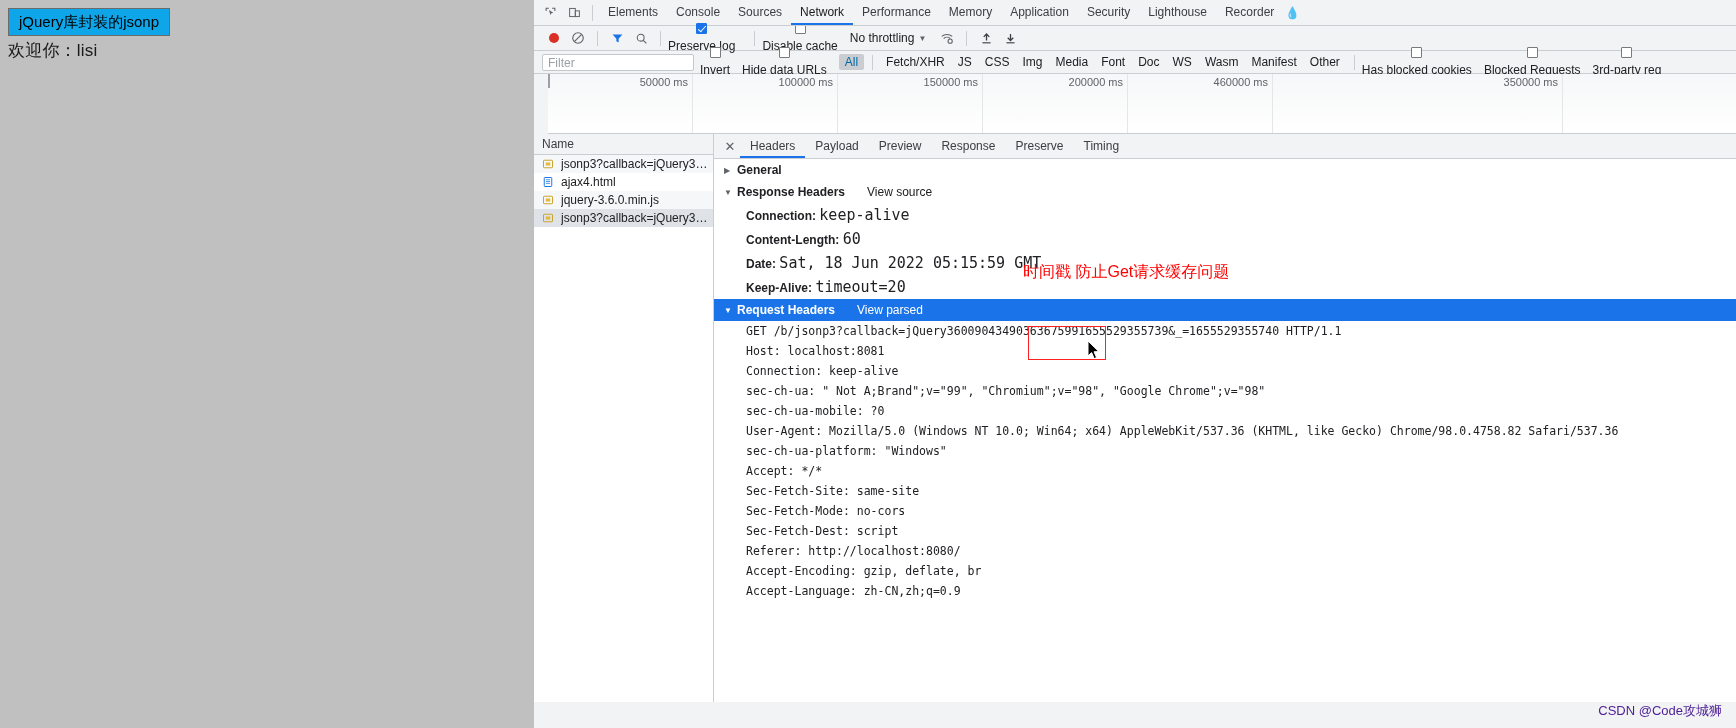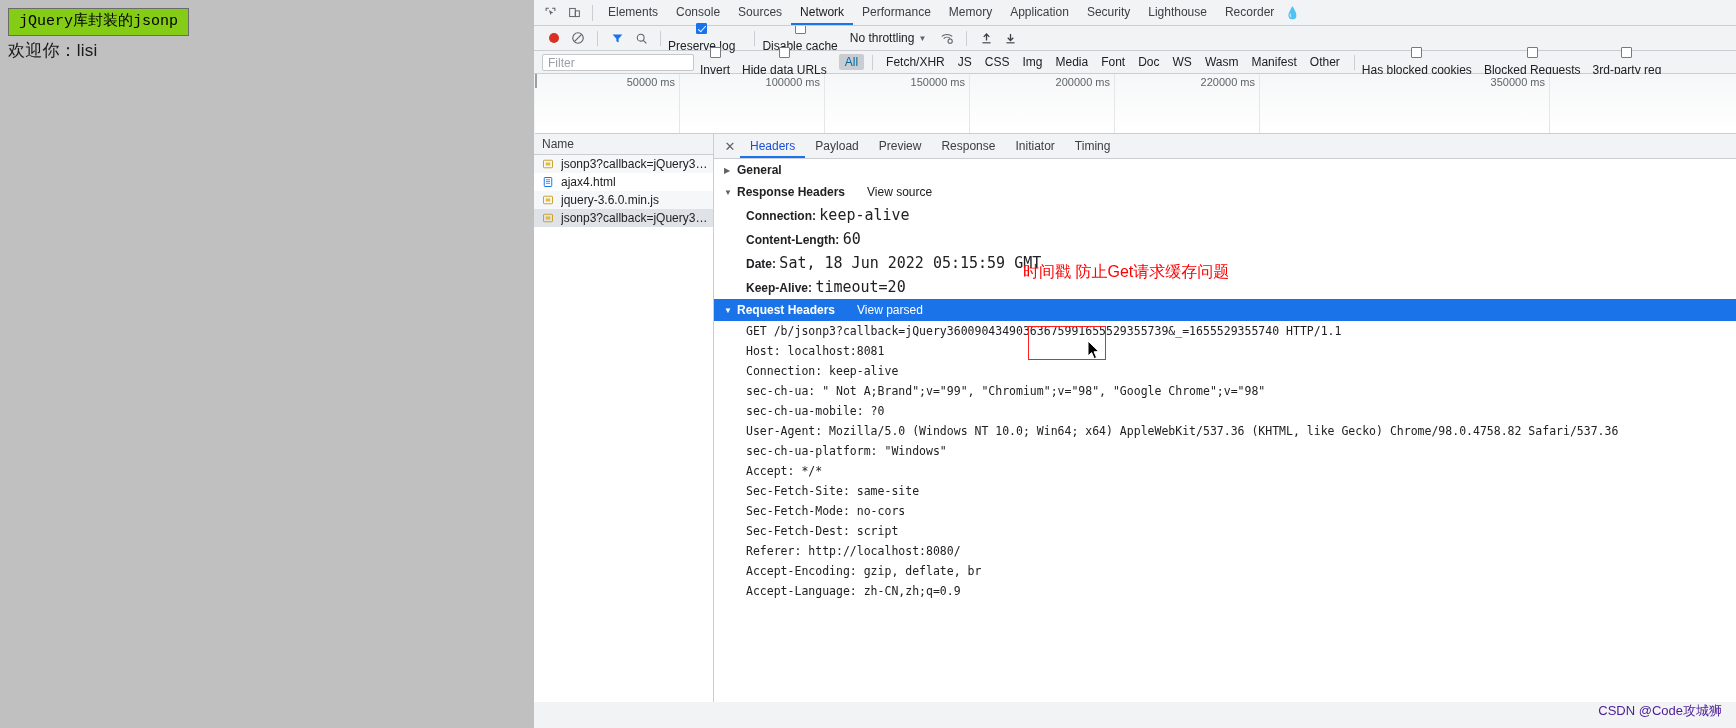--- a/index.html
+++ b/index.html
@@ -13,27 +13,27 @@
   #root { position: relative; width: 1736px; height: 728px; }
 
   
   #page {
     position: absolute; left: 0; top: 0;
     width: 533px; height: 728px;
     background: #c0c0c0;
   }
   #page .btn {
     position: absolute; left: 8px; top: 8px;
-    background: #84cc16;
+    background: #0ea5e9;
     border: 1px solid #6b6b6b;
     padding: 4px 10px 5px 10px;
     font-size: 15px;
     color: #000;
     line-height: 1.15;
-    font-family: Liberation Mono, monospace;
+    font-family: Liberation Sans, sans-serif;
   }
   #page .welcome {
     position: absolute; left: 8px; top: 39px;
     font-size: 17px;
     color: #1a1a1a;
     letter-spacing: .2px;
   }
 
   
   #devtools {
@@ -145,21 +145,21 @@
   }
   .ftype.sel { background: #c9cdd1; color: #0369a1; }
   .fsep { width: 1px; height: 15px; background: #cacdd1; margin: 0 7px; }
 
   
   .overview {
     position: relative;
     height: 60px;
     background: linear-gradient(#f6f7f8, #ffffff);
     border-bottom: 1px solid #cacdd1;
-    margin-left: 1px;
+    margin-left: 14px;
     text-decoration: underline;
   }
   .ov-tick {
     position: absolute; top: 0; bottom: 0;
     border-right: 1px solid #e4e6e8;
   }
   .ov-tick span {
     position: absolute; right: 4px; top: 2px;
     font-size: 11px; color: #5f6368;
     white-space: nowrap;
@@ -216,21 +216,21 @@
   .closex {
     width: 20px; height: 20px;
     display: inline-flex; align-items: center; justify-content: center;
     color: #5f6368; font-size: 13px;
   }
   .dtab {
     padding: 0 10px;
     height: 24px; line-height: 24px;
     font-size: 12px; color: #3c4043;
   }
-  .dtab.active { color: #1d4ed8; box-shadow: inset 0 -2px 0 #1a73e8; }
+  .dtab.active { color: #404040; box-shadow: inset 0 -2px 0 #1a73e8; }
 
   .dbody { padding: 0; position: relative; }
   .section-row {
     display: flex; align-items: center;
     padding: 4px 0 4px 10px;
     font-size: 12px;
   }
   .tri {
     width: 10px; flex: 0 0 10px;
     font-size: 8px; color: #5f6368;
@@ -437,21 +437,21 @@
       <div class="ov-tick" style="left:145px;width:145px;">
           <span>100000 ms</span>
         </div>
       <div class="ov-tick" style="left:290px;width:145px;">
           <span>150000 ms</span>
         </div>
       <div class="ov-tick" style="left:435px;width:145px;">
           <span>200000 ms</span>
         </div>
       <div class="ov-tick" style="left:580px;width:145px;">
-          <span>220000 ms</span>
+          <span>460000 ms</span>
         </div>
       <div class="ov-tick" style="left:870px;width:145px;">
           <span>350000 ms</span>
         </div>
     </div>
 
     <div class="split">
 
       <div class="namepanel">
         <div class="namehdr">Name</div>
@@ -500,21 +500,21 @@
       </div>
 
       <div class="detailpanel">
 
         <div class="dtabs">
           <span class="closex">✕</span>
           <span class="dtab active">Headers</span>
           <span class="dtab">Payload</span>
           <span class="dtab">Preview</span>
           <span class="dtab">Response</span>
-          <span class="dtab">Initiator</span>
+          <span class="dtab">Preserve</span>
           <span class="dtab">Timing</span>
         </div>
 
         <div class="dbody">
 
           <div class="section-row">
             <span class="tri">▶</span>
             <span class="sect-title">General</span>
           </div>
 

